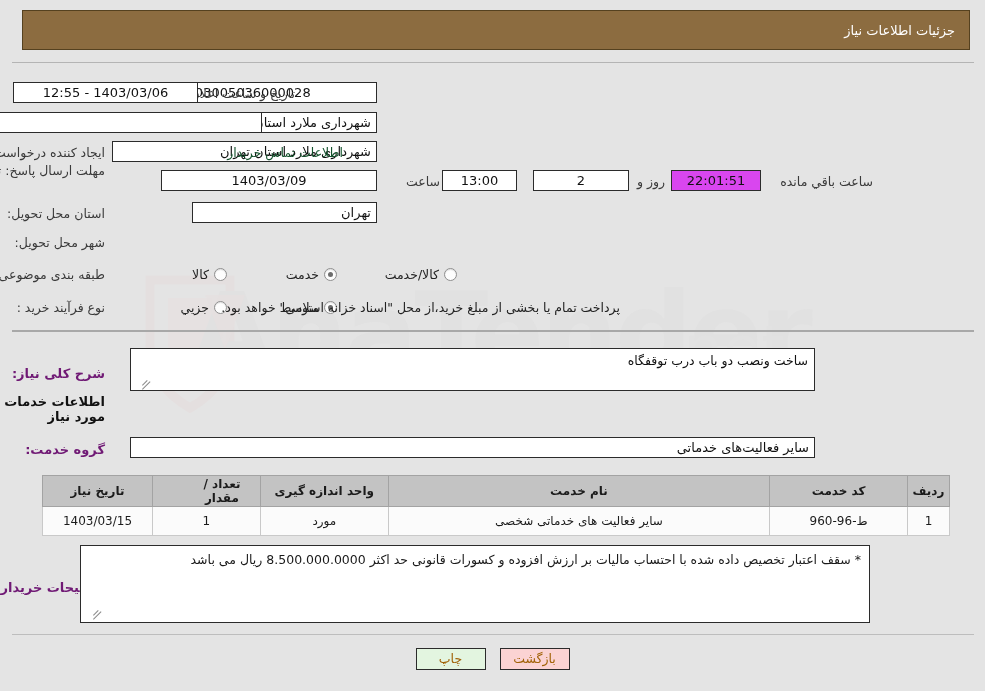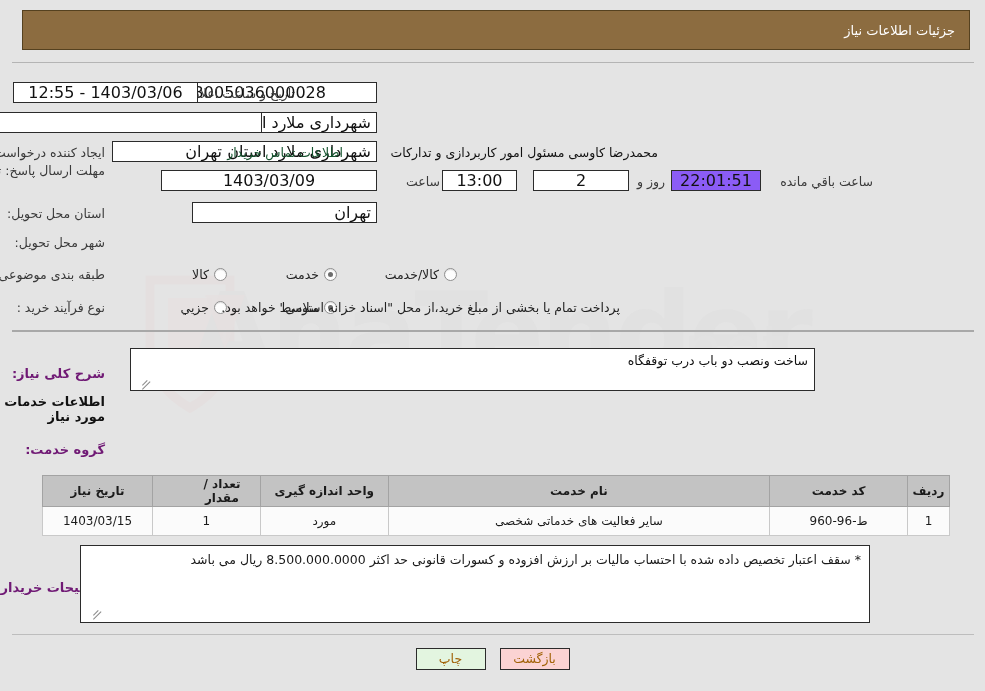--- a/index.html
+++ b/index.html
@@ -63,28 +63,28 @@
     text-align: right;
   }
   .lbl-bold { font-weight: bold; color: #701a75; }
 
   .fld {
     background: #ffffff;
     border: 1px solid #2b2b2b;
     height: 21px;
     line-height: 19px;
     padding: 0 5px;
-    font-size: 16px;
+    font-size: 13px;
     color: #111;
     text-align: center;
     overflow: hidden;
     white-space: nowrap;
   }
   .fld.right { text-align: right; }
-  .fld.yellow { background: #8b5cf6; }
+  .fld.yellow { background: #d946ef; }
   .fld.empty { color: transparent; }
 
   .link {
     color: #14532d;
     font-size: 12.5px;
     text-decoration: none;
     white-space: nowrap;
     cursor: pointer;
   }
 
@@ -257,23 +257,20 @@
   <div class="row" style="right:723px; top:111px;">
     <div class="fld right empty" style="width:420px;"></div>
   </div>
 
   <div class="row" style="right:880px; top:141px;">
     <span class="lbl">ایجاد کننده درخواست:</span>
   </div>
   <div class="row" style="right:608px; top:140px;">
     <div class="fld right" style="width:265px;">شهرداری ملارد استان تهران</div>
   </div>
-  <div class="row" style="right:327px; top:141px;">
-    <span class="lbl" style="font-size:12.5px;color:#111;">محمدرضا کاوسی مسئول امور کاربردازی و تدارکات</span>
-  </div>
   <div class="row" style="right:642px; top:141px;">
     <a class="link">اطلاعات تماس خریدار</a>
   </div>
 
   <div class="row" style="right:880px; top:163px; height:34px; align-items:flex-start;">
     <span class="lbl" style="line-height:16px; display:block;">مهلت ارسال پاسخ: تا تاریخ:</span>
   </div>
   <div class="row" style="right:608px; top:169px;">
     <div class="fld" style="width:216px;">1403/03/09</div>
   </div>
@@ -356,20 +353,23 @@
     <span class="grip">
       <i style="left:9px; top:10px; width:11px;"></i>
       <i style="left:9px; top:6px;  width:7px;"></i>
     </span>
   </div>
 
   <div class="secthead" style="right:880px; top:394px;">اطلاعات خدمات مورد نیاز</div>
 
   <div class="row" style="right:880px; top:438px;">
     <span class="lbl lbl-bold" style="font-size:13px;margin-left:38px;">گروه خدمت:</span>
+  </div>
+  <div class="row" style="right:170px; top:436px;">
+    <div class="fld right" style="width:685px;">سایر فعالیت‌های خدماتی</div>
   </div>
 
   <table class="tbl">
     <thead>
       <tr>
         <th style="width:42px;">ردیف</th>
         <th style="width:138px;">کد خدمت</th>
         <th style="width:382px;">نام خدمت</th>
         <th style="width:128px;">واحد اندازه گیری</th>
         <th style="width:108px;padding-left:32px;">تعداد / مقدار</th>

